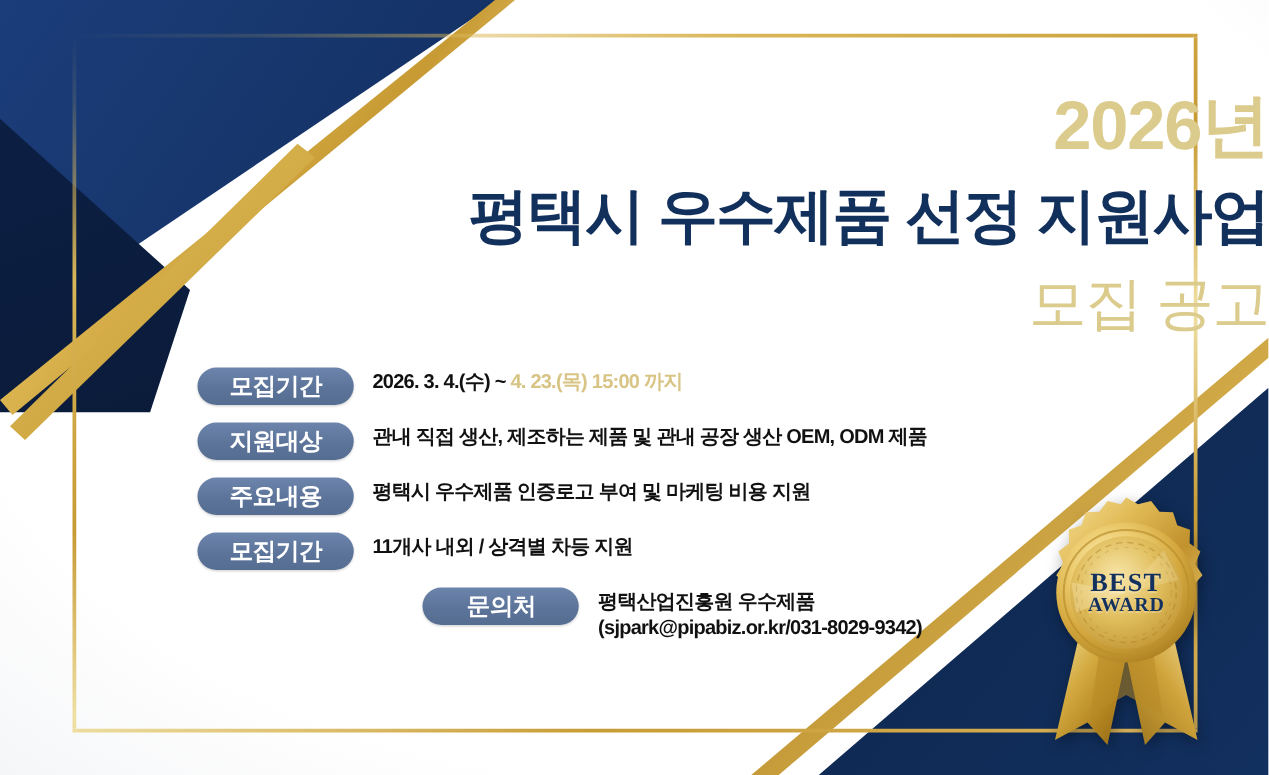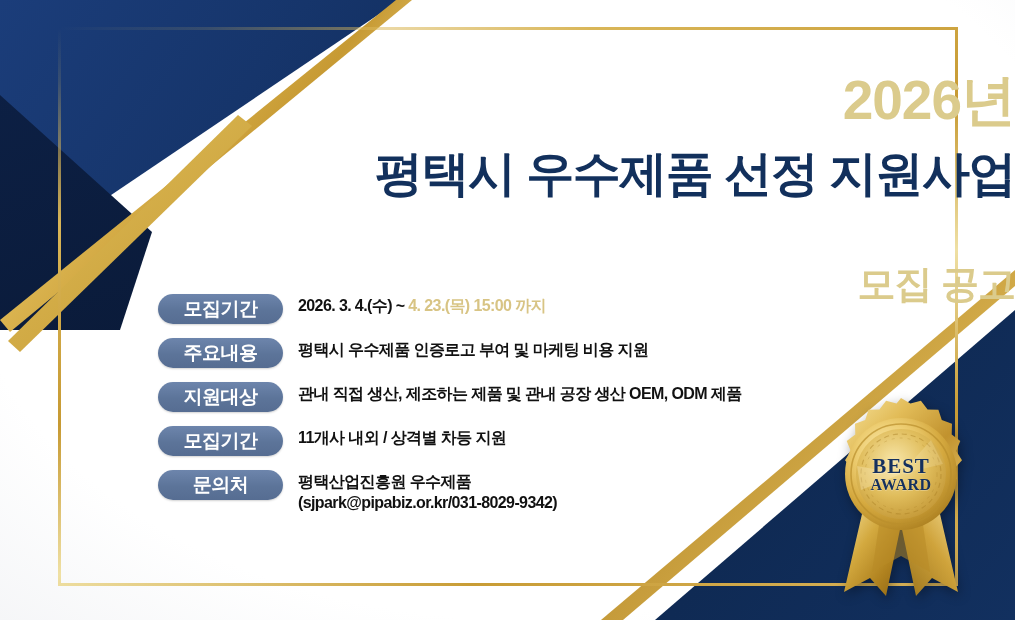--- a/index.html
+++ b/index.html
@@ -72,28 +72,28 @@
   .head{position:absolute;left:0;width:1015px;text-align:right;}
   .head-year{
     top:72px;font-size:55px;font-weight:bold;color:#dbcb8c;
     letter-spacing:-1px;line-height:1.05;
   }
   .head-main{
     top:148px;font-size:48px;font-weight:bold;color:#12305c;
     letter-spacing:-1.5px;line-height:1.1;
   }
   .head-sub{
-    top:217px;font-size:38px;font-weight:bold;color:#dbcb8c;
-    letter-spacing:-1px;line-height:1.1;margin-top:47px;
+    top:217px;font-size:46px;font-weight:normal;color:#dbcb8c;
+    letter-spacing:-1px;line-height:1.1;
   }
 
   
   #info{position:absolute;left:158px;top:292px;width:760px;}
   .row{display:flex;align-items:flex-start;margin-bottom:12px;}
-  .row:last-child{margin-bottom:0;}
+  .row:last-child{margin-bottom:0;justify-content:center;}
   .pill{
     flex:0 0 auto;width:125px;height:30px;border-radius:16px;
     background:linear-gradient(180deg,#6b83a8 0%,#5d76a0 48%,#54699098 100%),#5d7399;
     background:linear-gradient(180deg,#6d85ac 0%,#5c7499 55%,#566d92 100%);
     color:#ffffff;font-size:19px;font-weight:bold;letter-spacing:-0.5px;
     display:flex;align-items:center;justify-content:center;
     box-shadow:0 1px 2px rgba(0,0,0,.18);
     margin-top:2px;
   }
   .val{
@@ -136,27 +136,27 @@
   <div id="info">
 
     <div class="row">
       <div class="pill">모집기간</div>
       <div class="val">
         <span>2026. 3. 4.(수) ~ </span><span class="gold">4. 23.(목) 15:00 까지</span>
       </div>
     </div>
 
     <div class="row">
+      <div class="pill">지원대상</div>
+      <div class="val">관내 직접 생산, 제조하는 제품 및 관내 공장 생산 OEM, ODM 제품</div>
+    </div>
+
+    <div class="row">
       <div class="pill">주요내용</div>
       <div class="val">평택시 우수제품 인증로고 부여 및 마케팅 비용 지원</div>
-    </div>
-
-    <div class="row">
-      <div class="pill">지원대상</div>
-      <div class="val">관내 직접 생산, 제조하는 제품 및 관내 공장 생산 OEM, ODM 제품</div>
     </div>
 
     <div class="row">
       <div class="pill">모집기간</div>
       <div class="val">11개사 내외 / 상격별 차등 지원</div>
     </div>
 
     <div class="row">
       <div class="pill">문의처</div>
       <div class="val">

